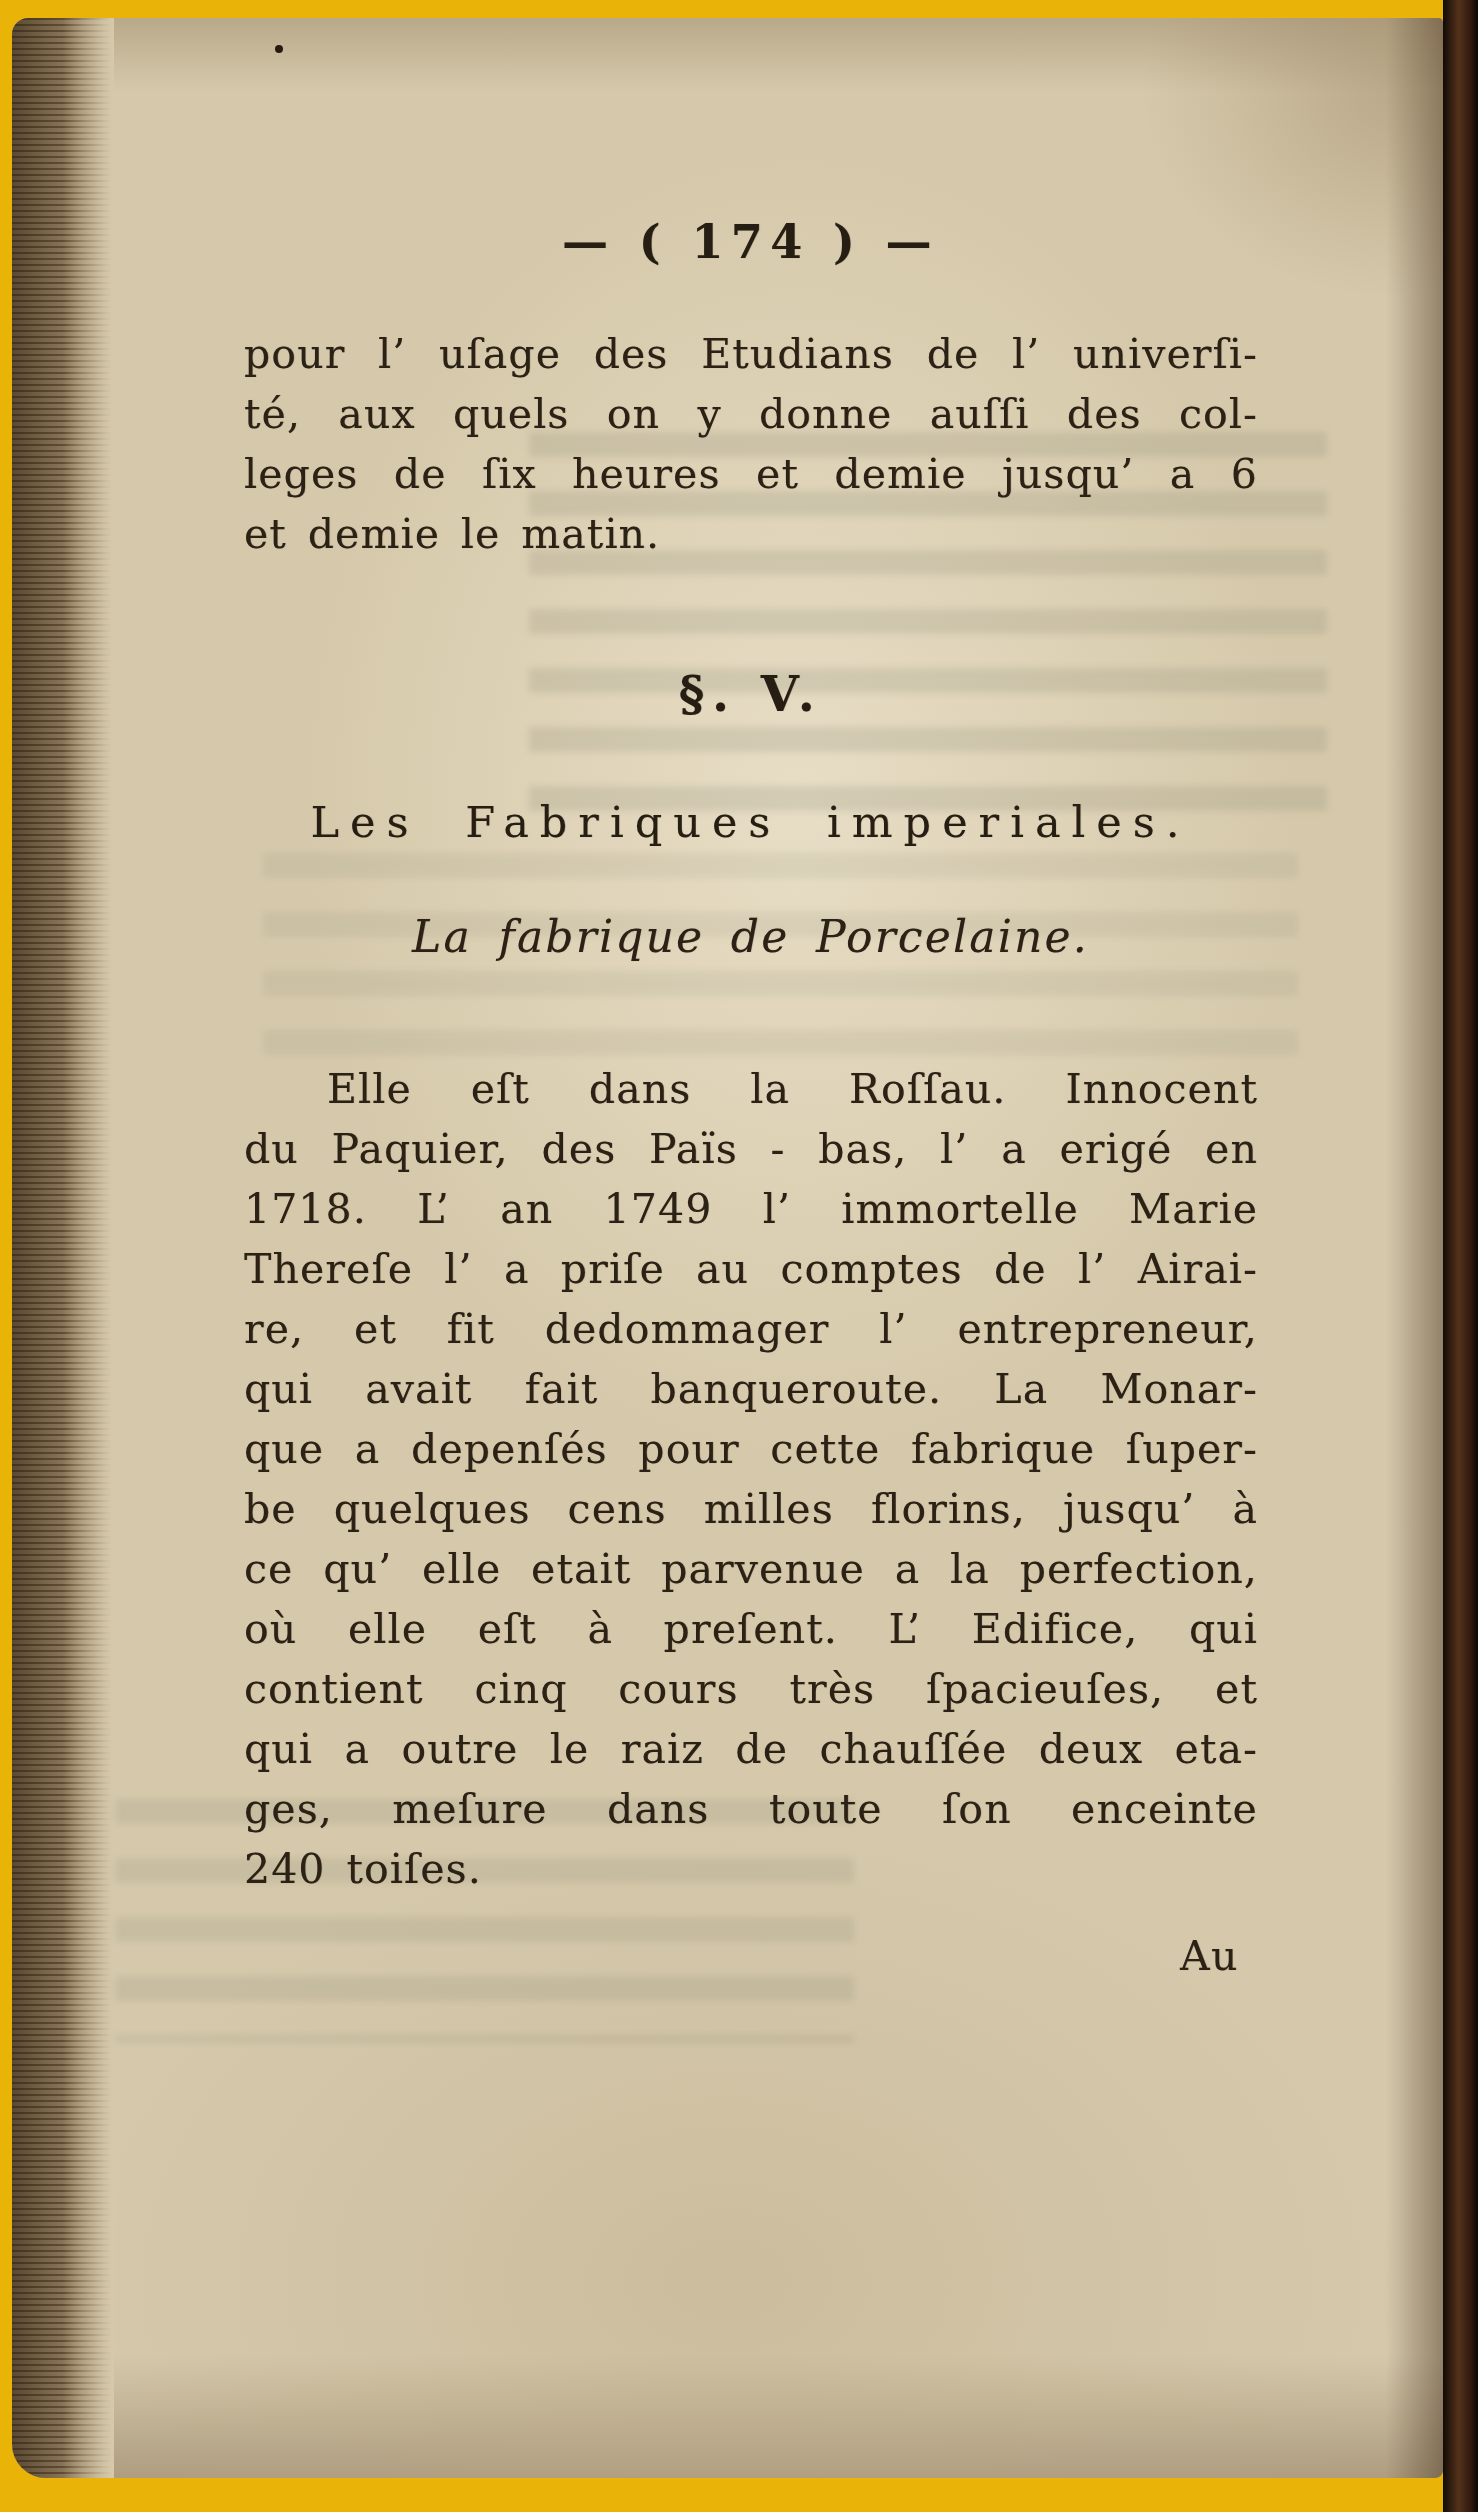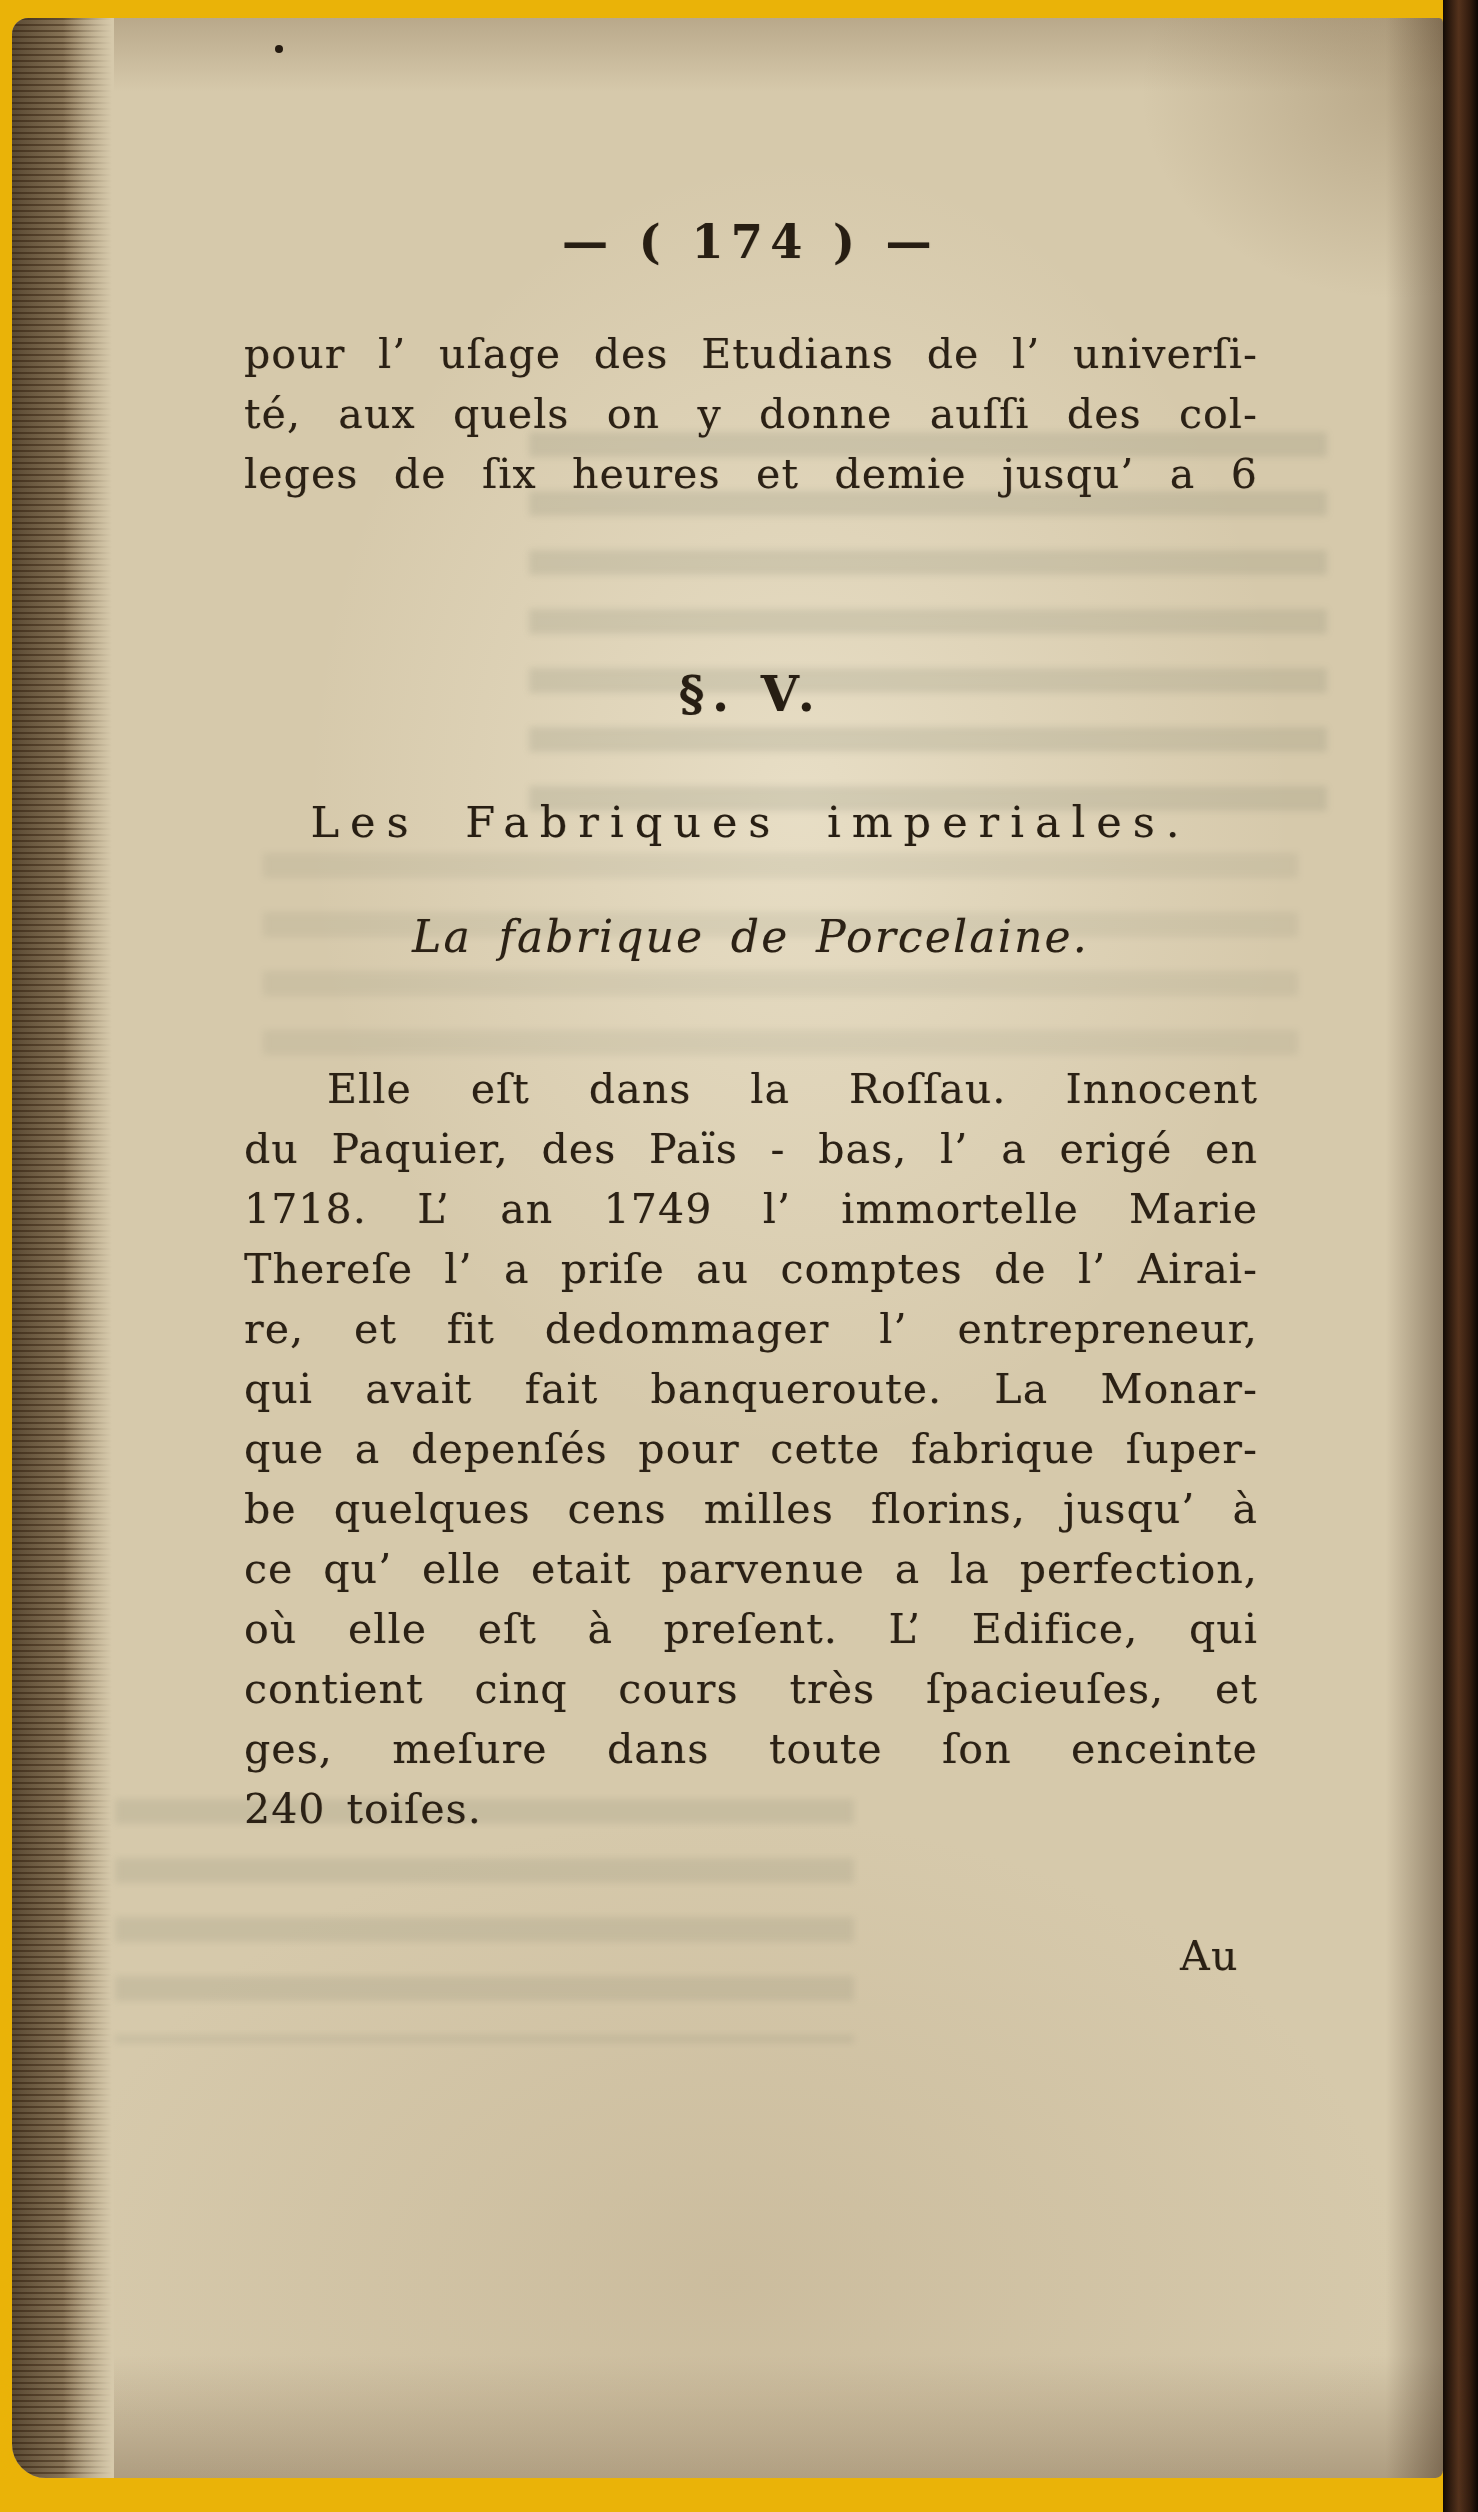--- a/index.html
+++ b/index.html
@@ -104,40 +104,42 @@
     <div class="bleed b2"></div>
     <div class="bleed b3"></div>
     <div class="speck"></div>
 
     <div class="header">— ( 174 ) —</div>
 
     <div class="para p1">
         <div class="tline">pour l’ uſage des Etudians de l’ univerſi-</div>
         <div class="tline">té, aux quels on y donne auſſi des col-</div>
         <div class="tline">leges de ſix heures et demie jusqu’ a 6</div>
+        <div class="tline last">et demie le matin.</div>
       </div>
 
     <div class="secmark">§. V.</div>
 
     <div class="sectitle">Les Fabriques imperiales.</div>
 
     <div class="subtitle">La fabrique de Porcelaine.</div>
 
     <div class="para body">
         <div class="tline">Elle eſt dans la Roſſau. Innocent</div>
         <div class="tline">du Paquier, des Païs - bas, l’ a erigé en</div>
         <div class="tline">1718. L’ an 1749 l’ immortelle Marie</div>
         <div class="tline">Thereſe l’ a priſe au comptes de l’ Airai-</div>
         <div class="tline">re, et fit dedommager l’ entrepreneur,</div>
         <div class="tline">qui avait fait banqueroute. La Monar-</div>
         <div class="tline">que a depenſés pour cette fabrique ſuper-</div>
         <div class="tline">be quelques cens milles florins, jusqu’ à</div>
         <div class="tline">ce qu’ elle etait parvenue a la perfection,</div>
         <div class="tline">où elle eſt à preſent. L’ Edifice, qui</div>
         <div class="tline">contient cinq cours très ſpacieuſes, et</div>
+        <div class="tline">qui a outre le raiz de chauſſée deux eta-</div>
         <div class="tline">ges, meſure dans toute ſon enceinte</div>
         <div class="tline last">240 toiſes.</div>
       </div>
 
     <div class="catchword">Au</div>
   </div>
 </div>
 
 
 </body></html>

